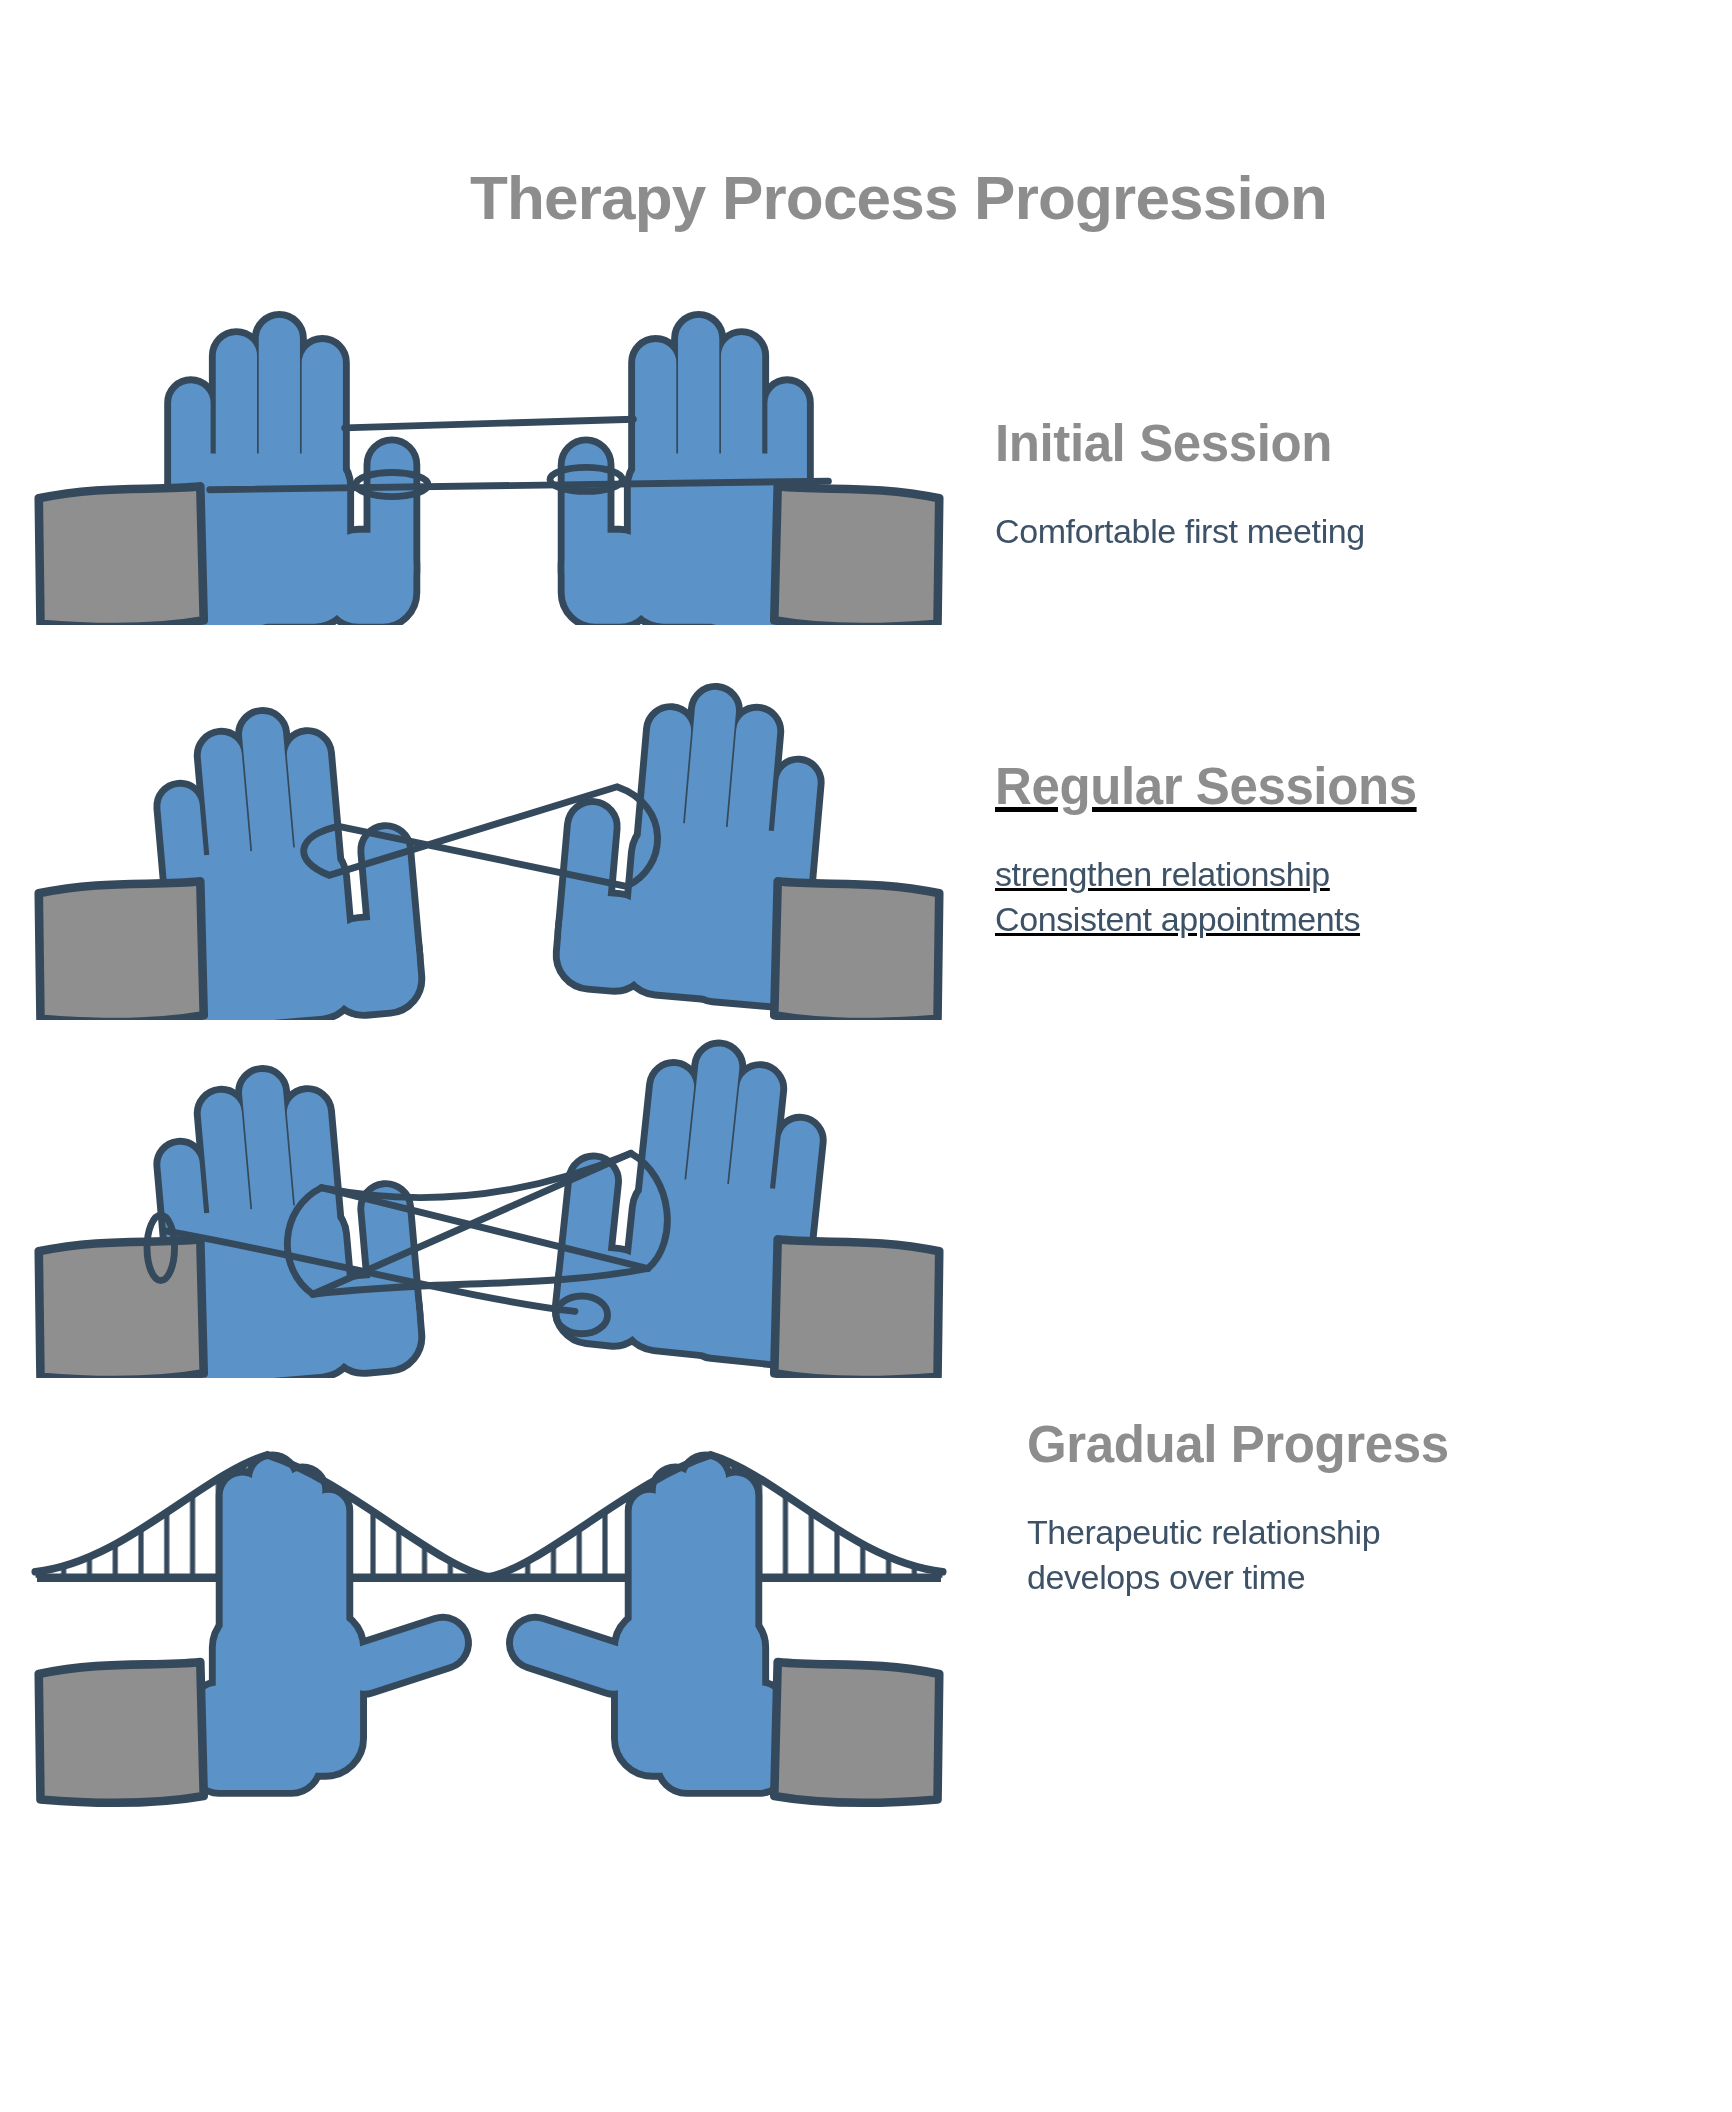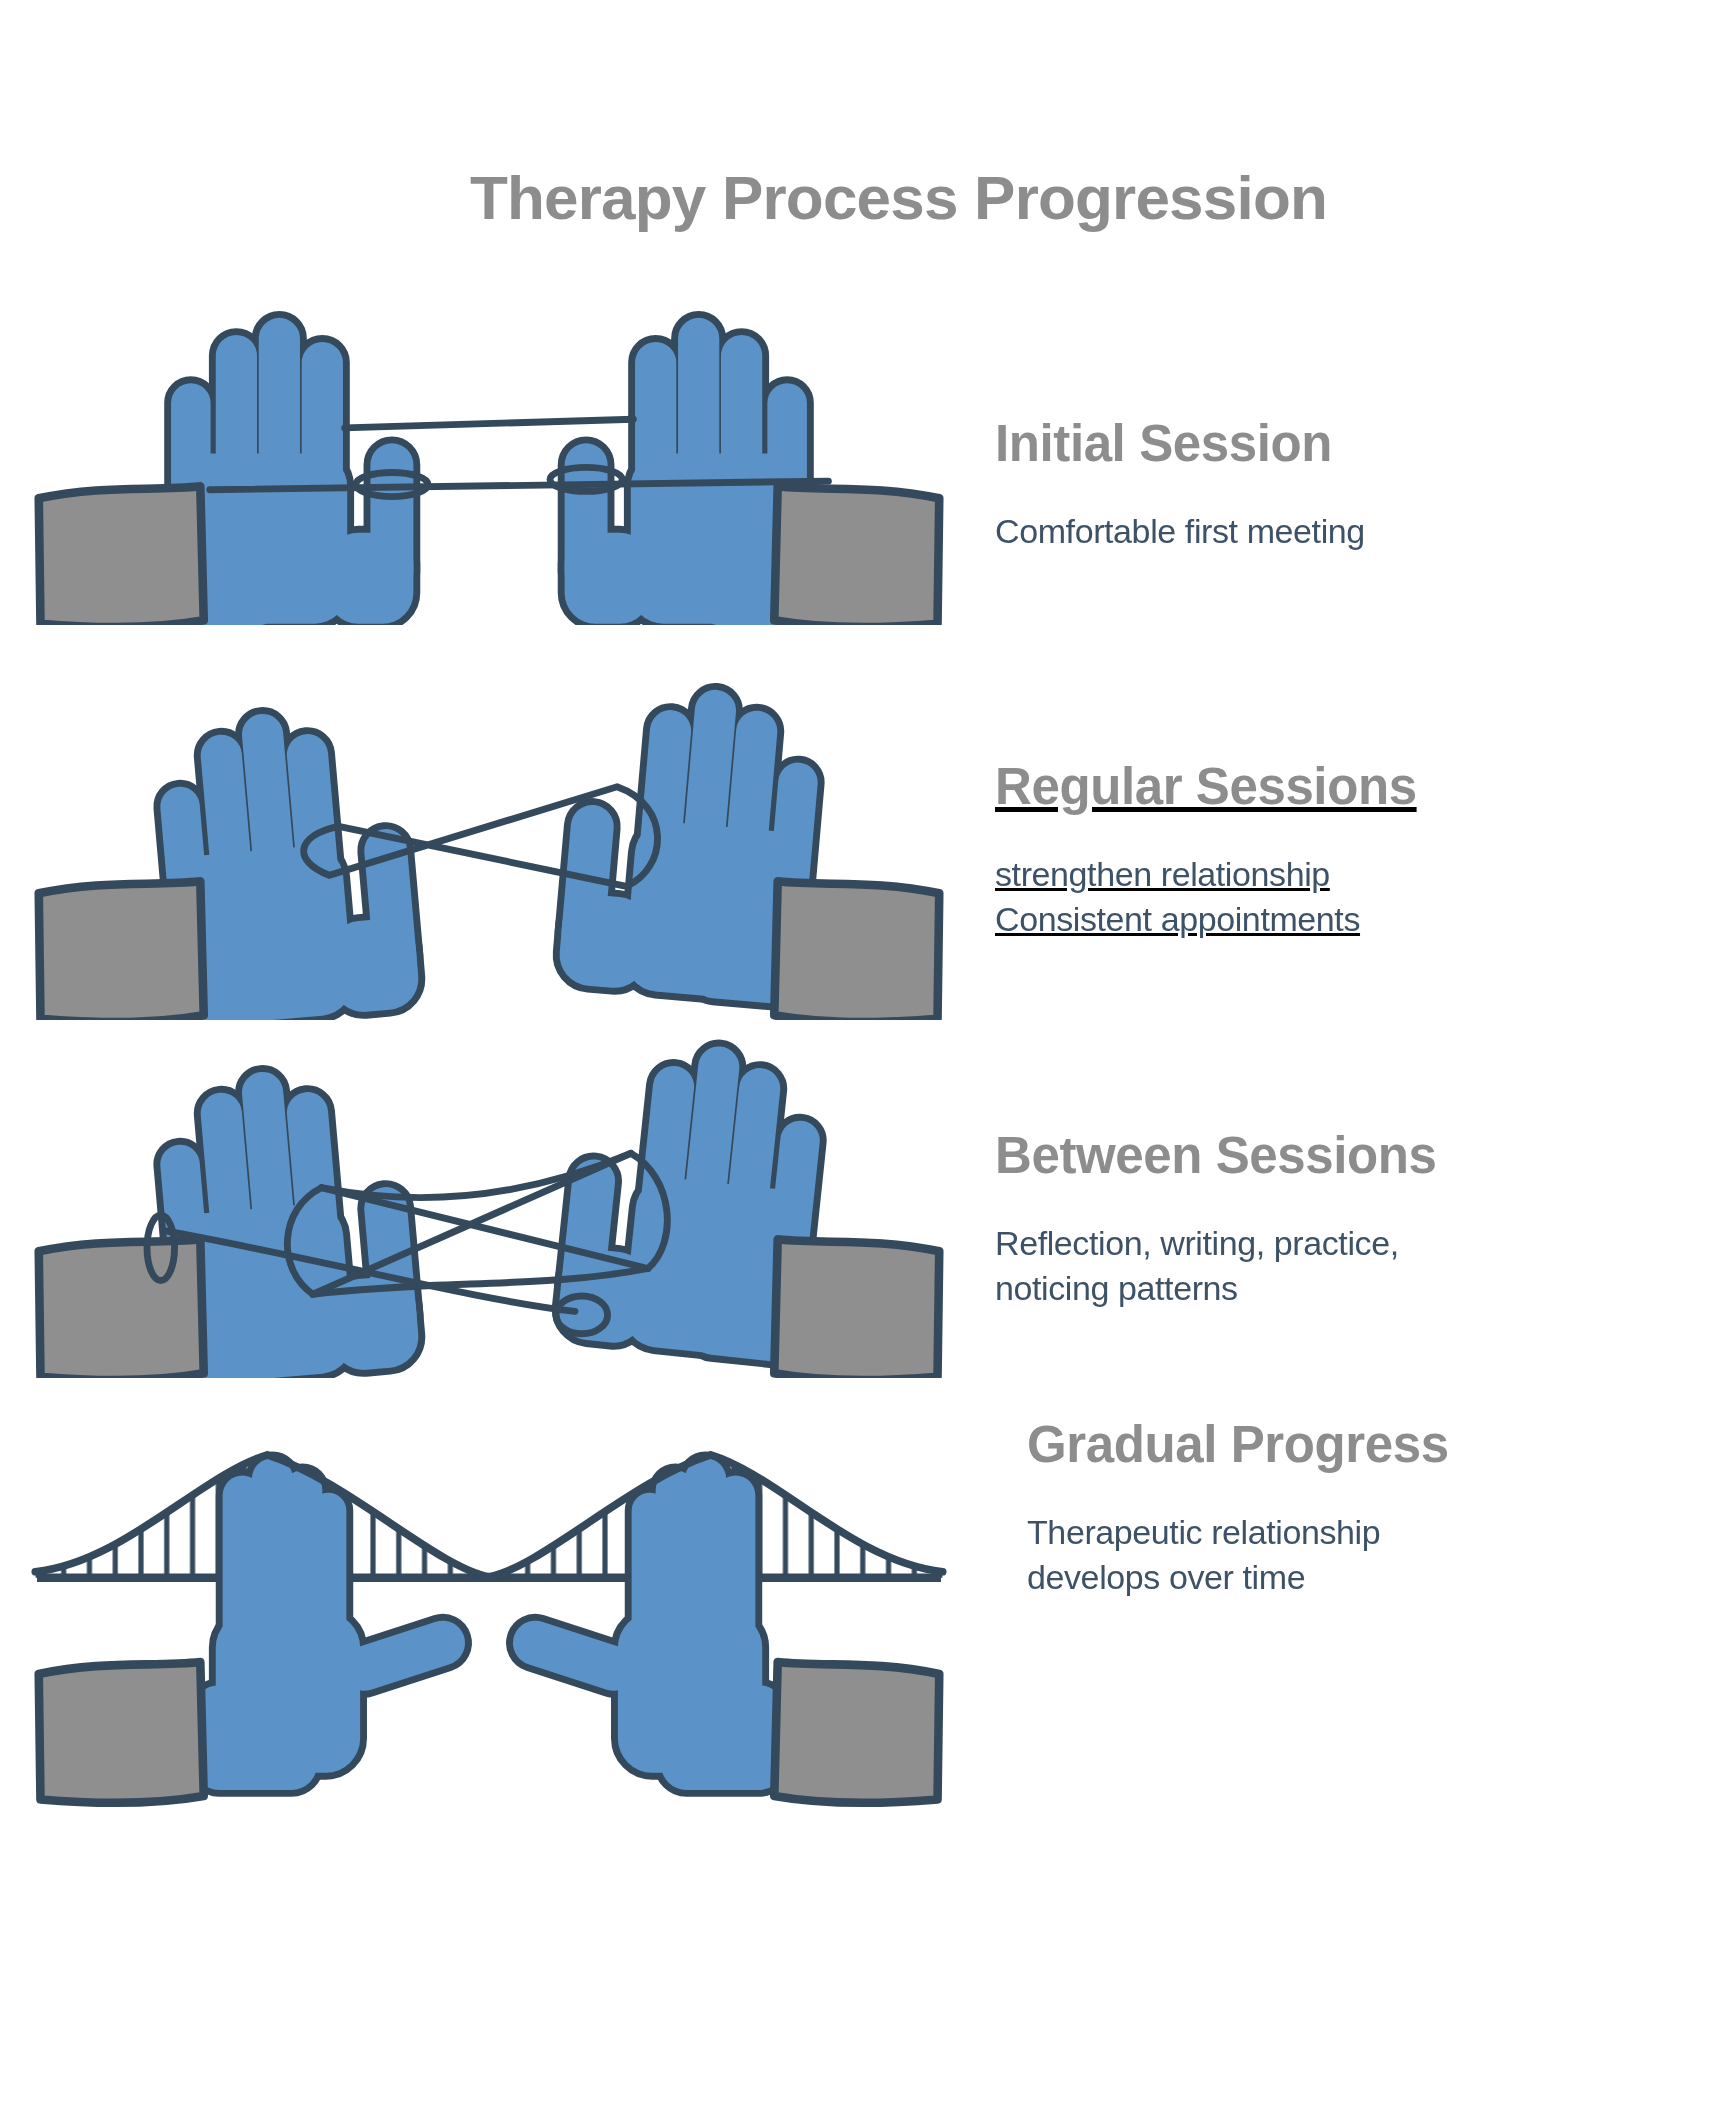--- a/index.html
+++ b/index.html
@@ -192,27 +192,20 @@
   </div>
 
   <div class="textblock tb-2">
     <h2>Regular Sessions</h2>
     <p>
       <span class="line">strengthen relationship</span>
       <span class="line">Consistent appointments</span>
     </p>
   </div>
 
-  <div class="textblock tb-3">
-    <h2>Between Sessions</h2>
-    <p>
-      <span class="line">Reflection, writing, practice,</span>
-      <span class="line">noticing patterns</span>
-    </p>
-  </div>
 
   <div class="textblock tb-4">
     <h2>Gradual Progress</h2>
     <p>
       <span class="line">Therapeutic relationship</span>
       <span class="line">develops over time</span>
     </p>
   </div>
 
 </div>

